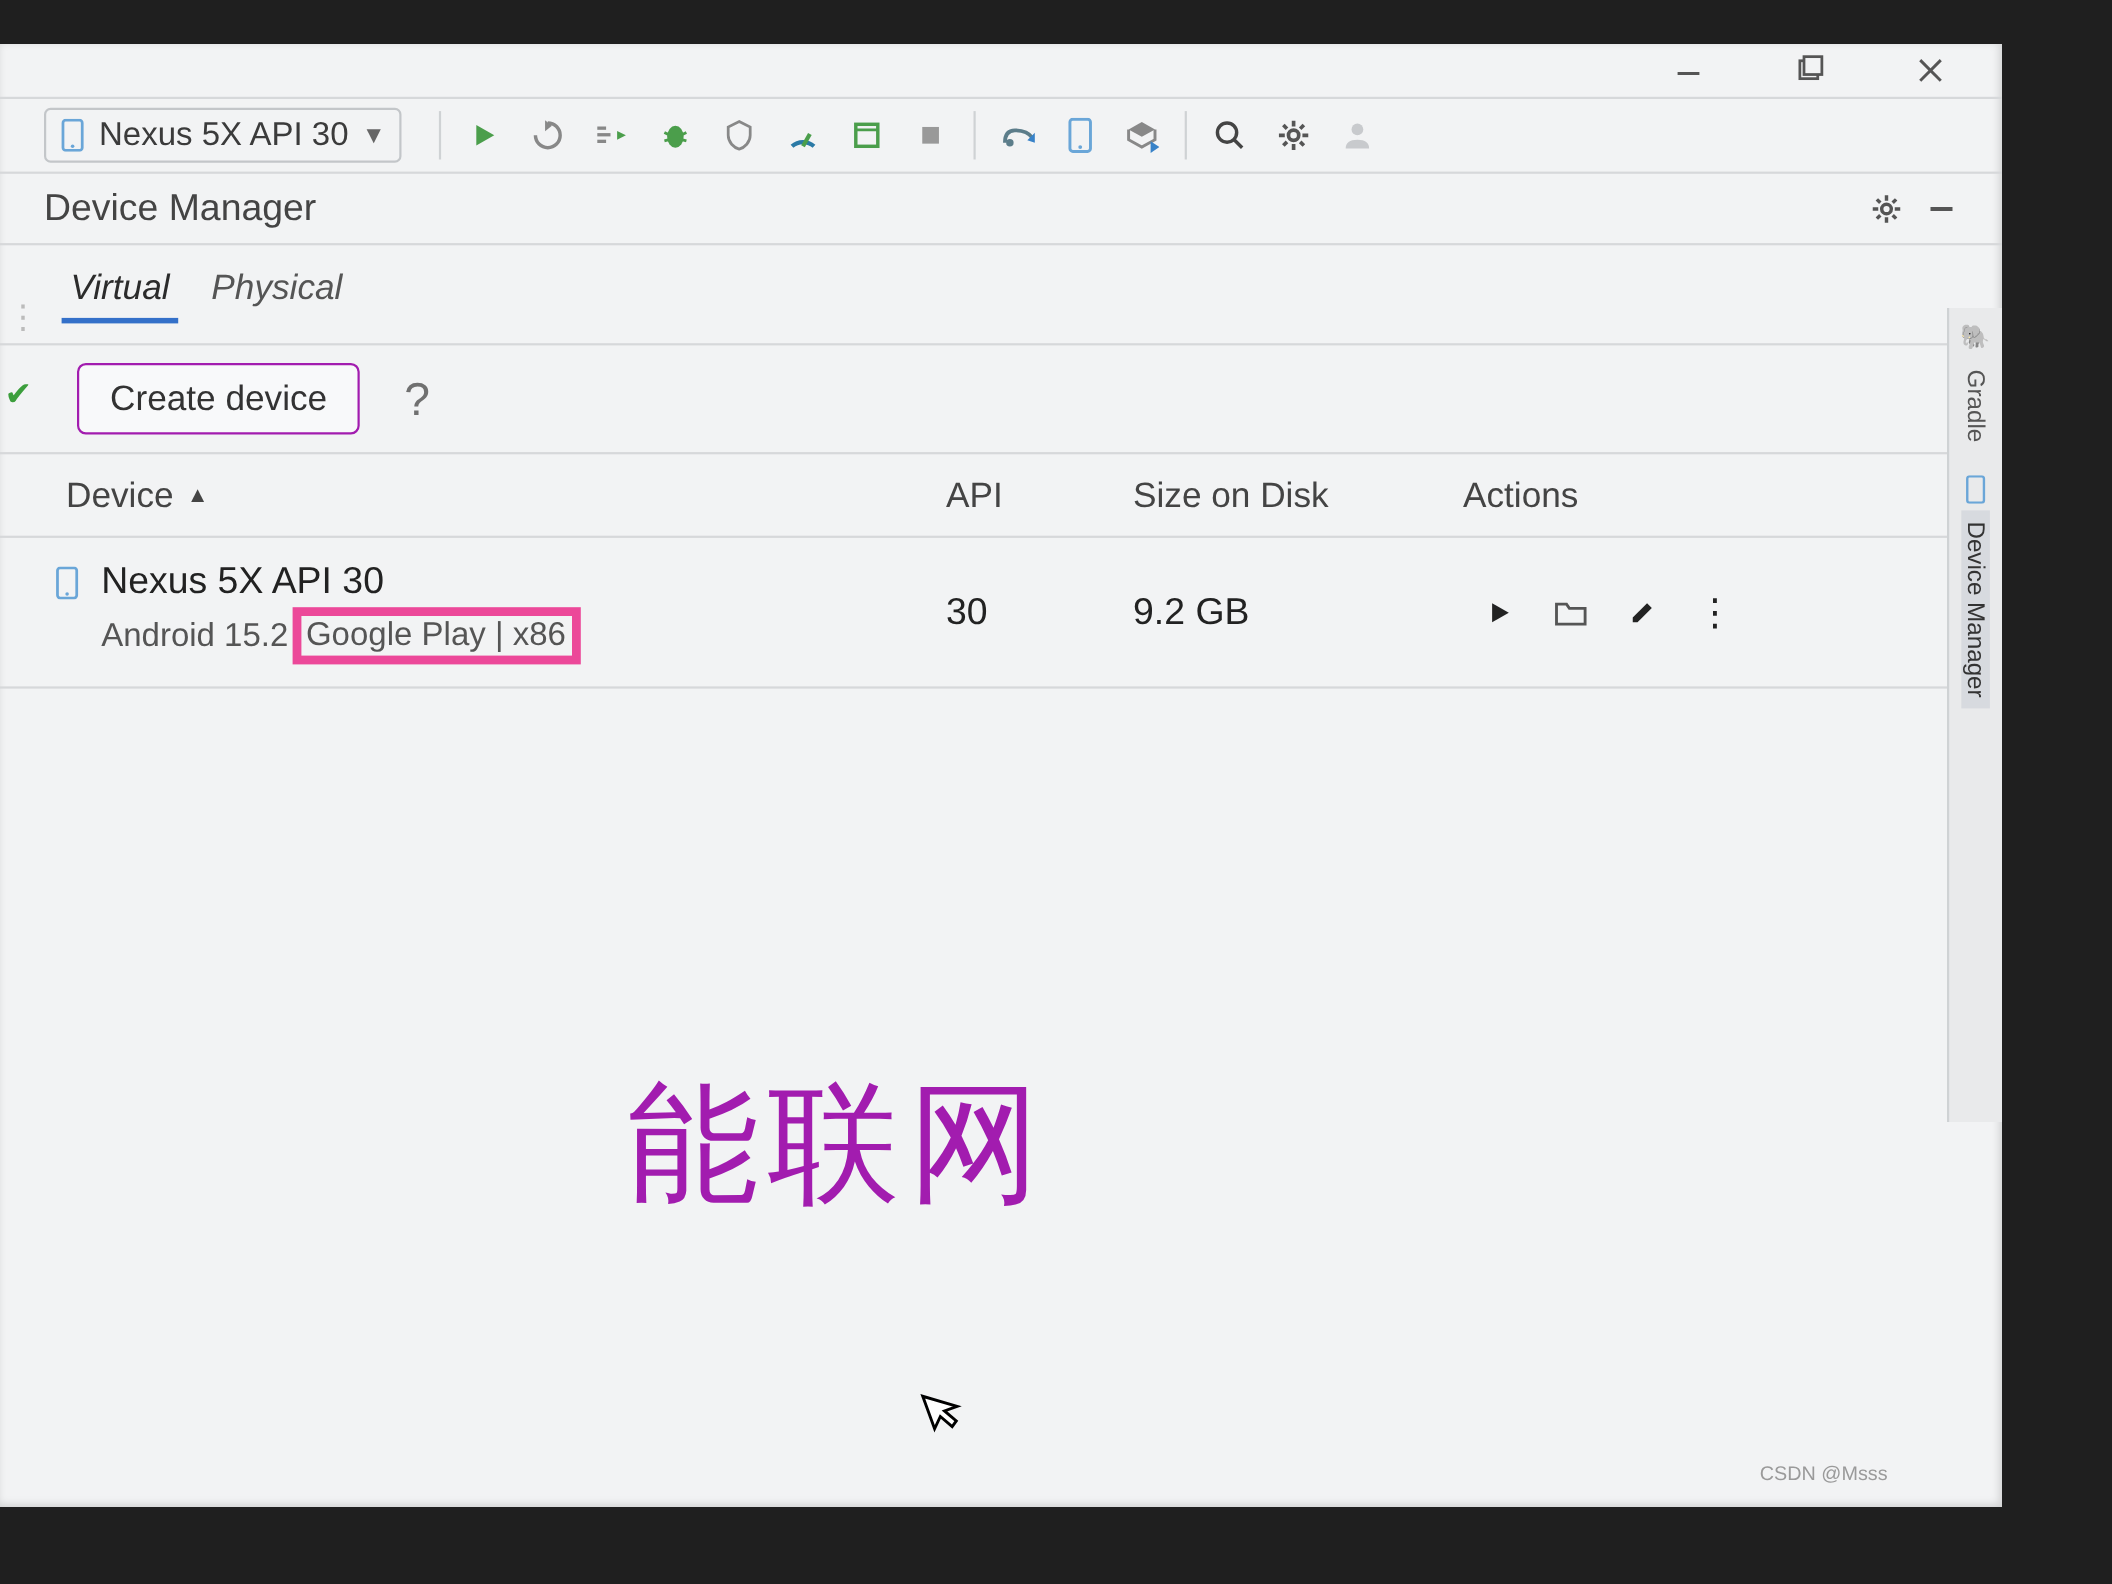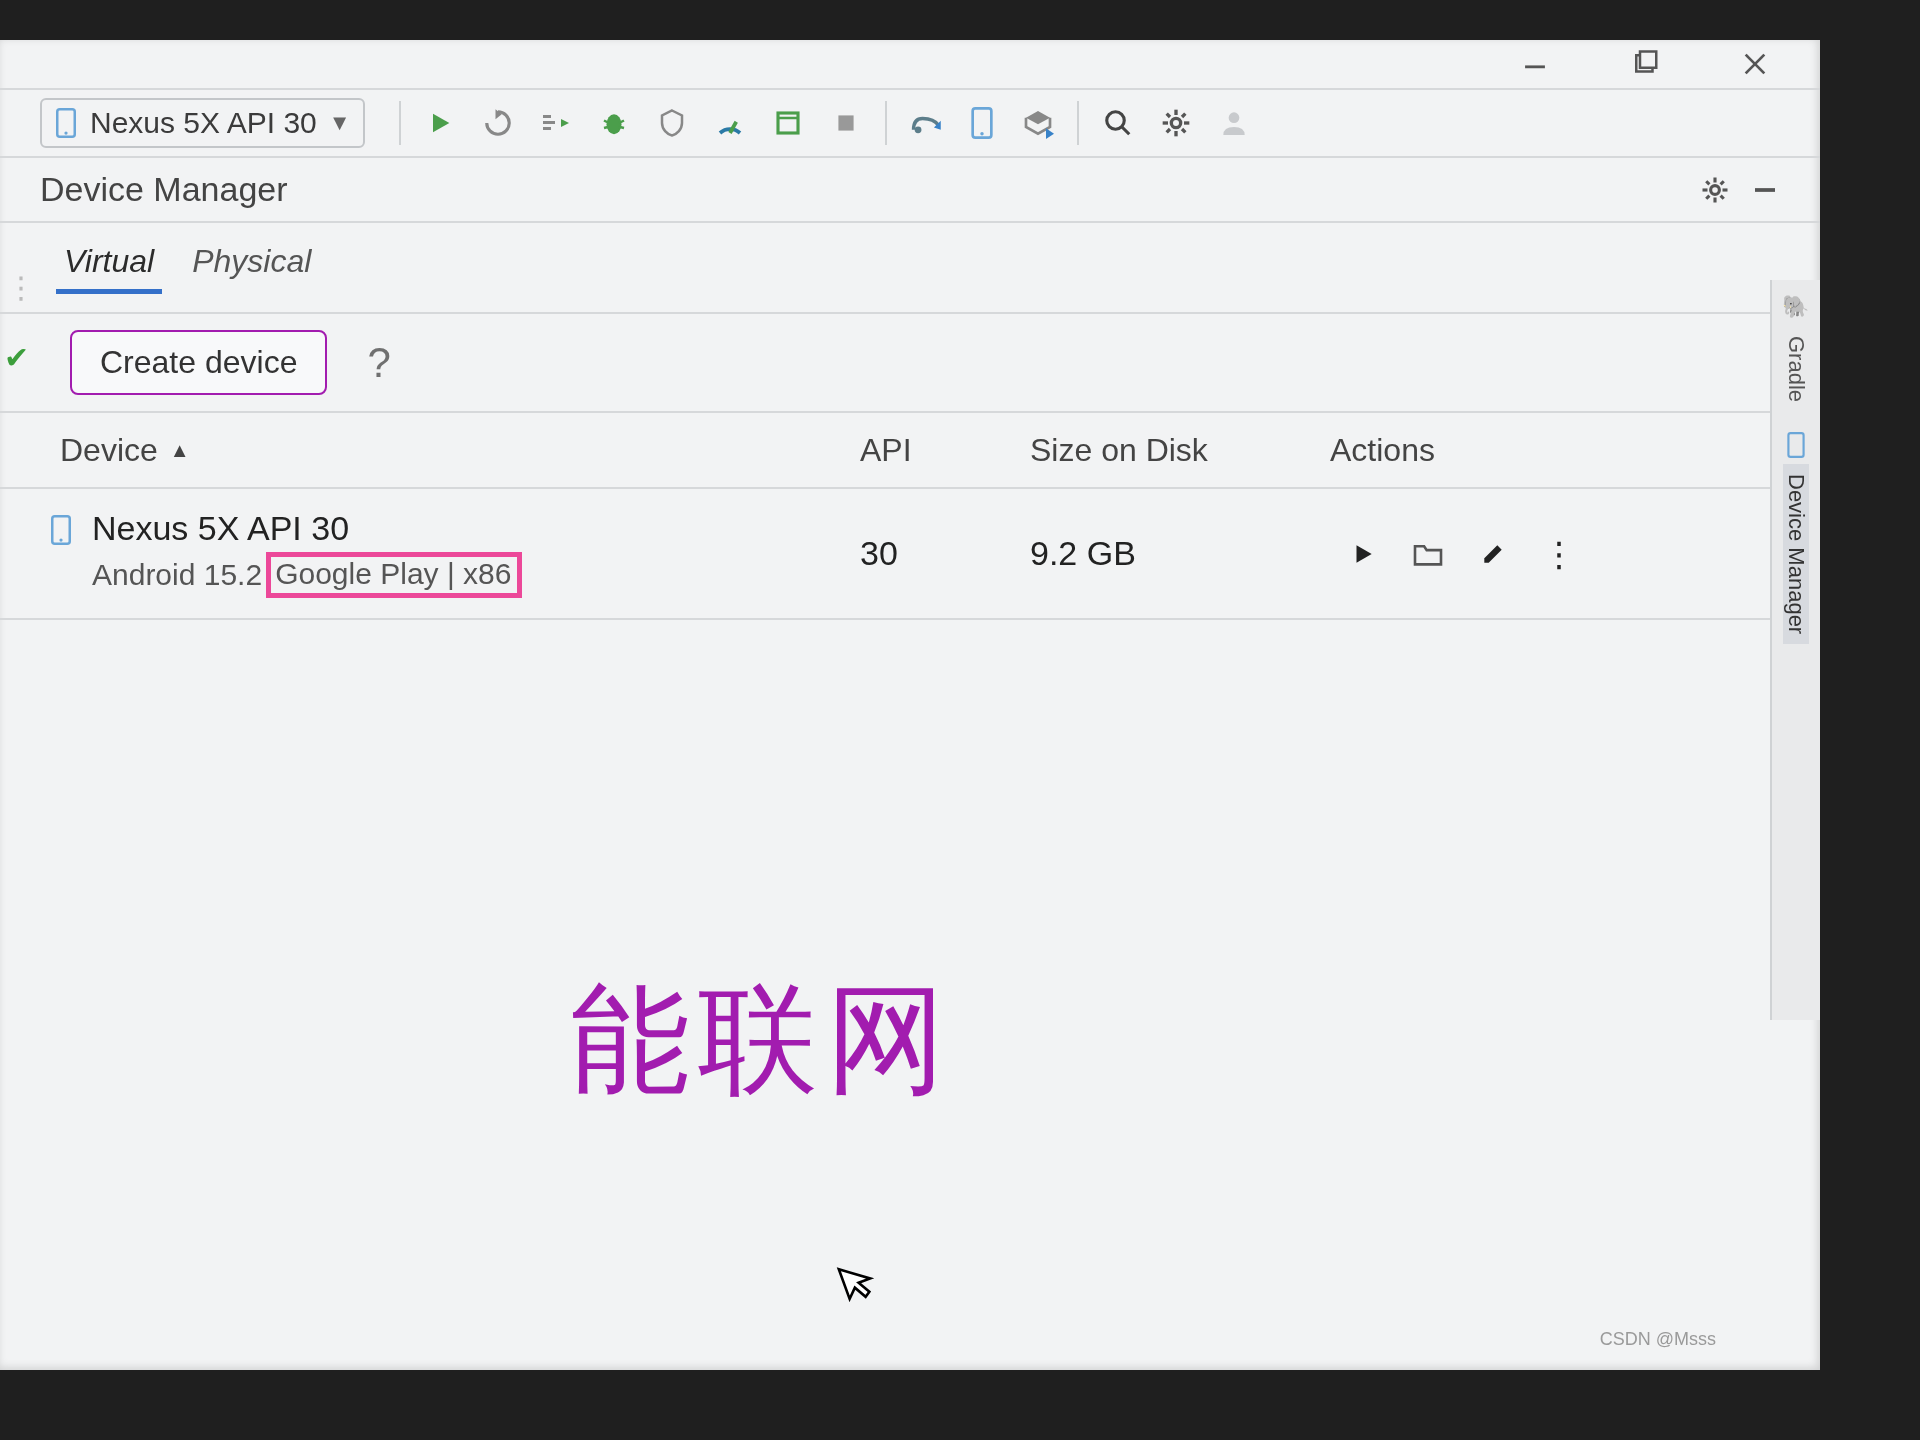--- a/index.html
+++ b/index.html
@@ -182,21 +182,21 @@
   .dev-sub  { font-size: 30px; color:#555; display:flex; align-items:center; }
   .cell-row-device { display:flex; align-items:flex-start; gap:20px; padding-left:50px; }
   .phone-small { color:#6aa6d8; font-size:28px; margin-top:6px; }
 
   .api-val, .size-val { font-size: 34px; color:#222; }
 
   .act-ico { font-size: 30px; color:#222; }
 
   
   .red-box {
-    border: 5px solid #ec4899;
+    border: 8px solid #ec4899;
     padding: 0 6px 2px 4px;
   }
 
   
   .annotation {
     position:absolute;
     left: 570px;
     top: 920px;
     font-size: 120px;
     color:#a21caf;

